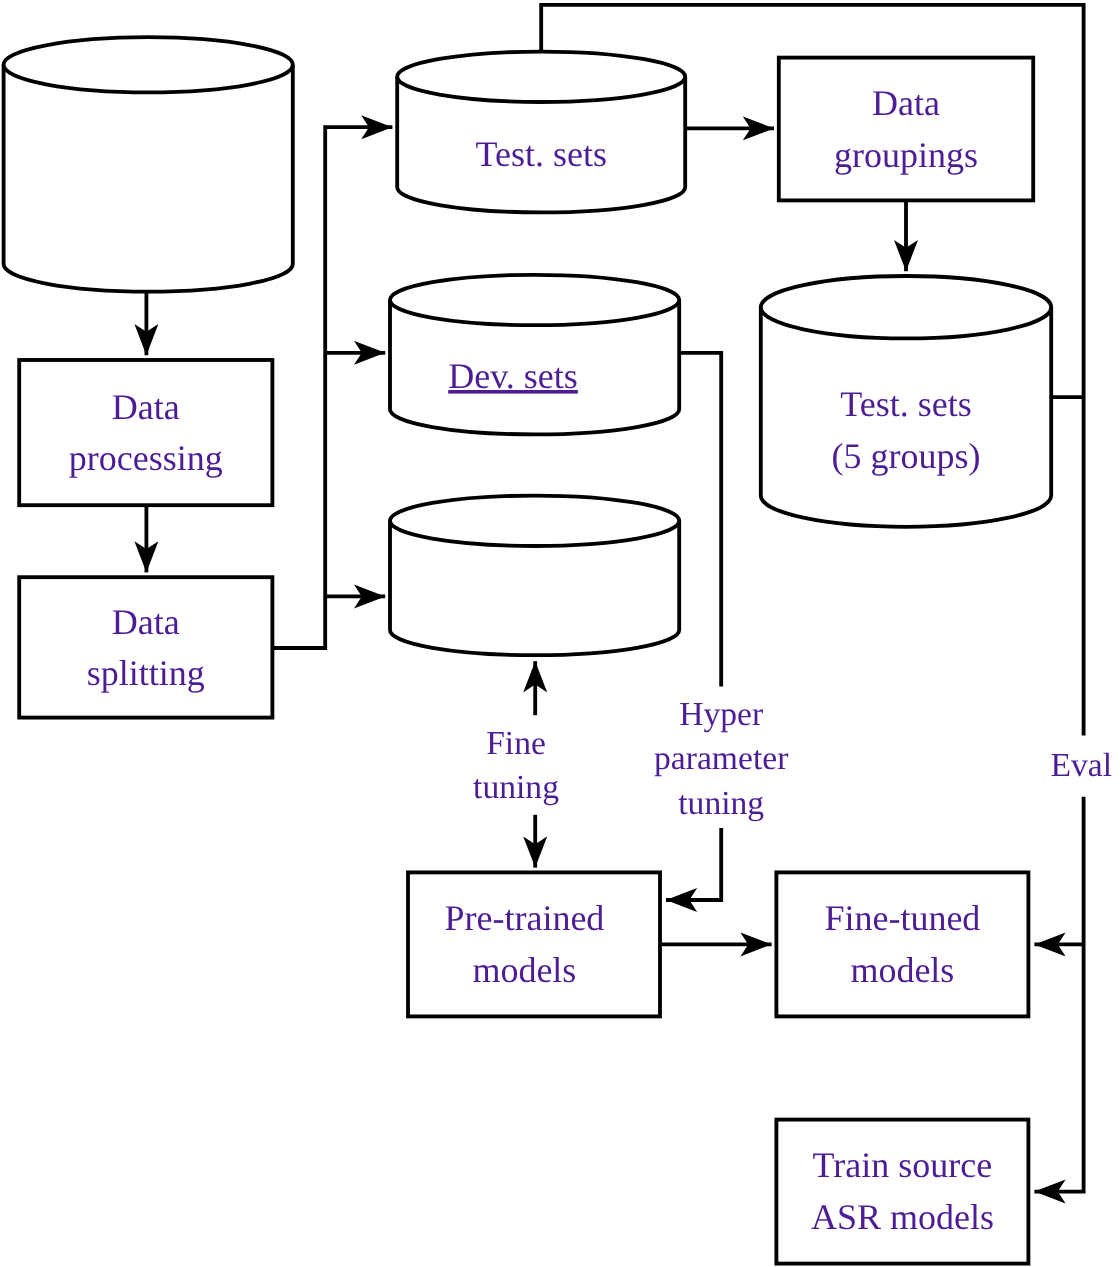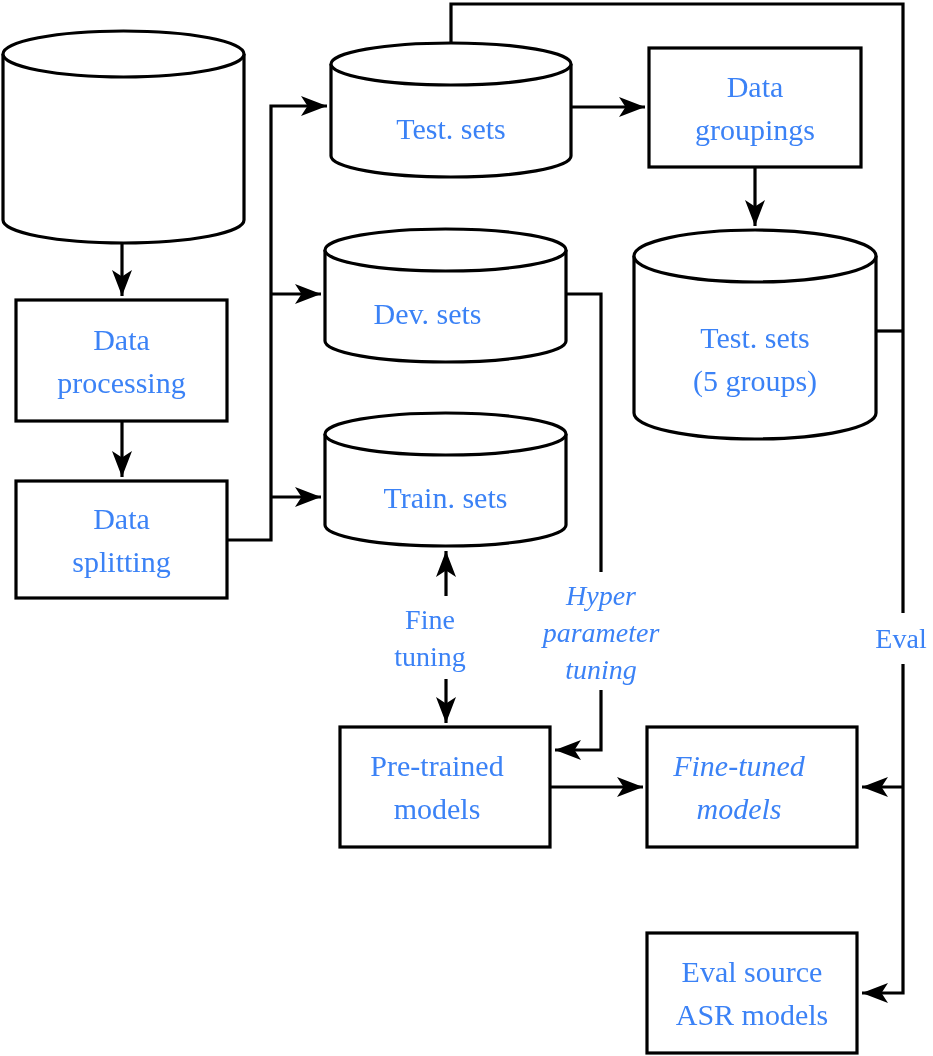--- a/index.html
+++ b/index.html
@@ -21,21 +21,21 @@
     left: 0;
     top: 0;
   }
   .lbl {
     position: absolute;
     display: flex;
     align-items: center;
     justify-content: center;
     text-align: center;
     white-space: pre-line;
-    color: #3b82f6;
+    color: #4c1d95;
   }
   .node-lbl {
     font-size: 30px;
     line-height: 43px;
   }
   .edge-lbl {
     font-size: 28px;
     line-height: 37px;
   }
   .cyl-pad { padding-top: 18px; }
@@ -126,41 +126,40 @@
 
 
   <div class="lbl node-lbl" style="left:16px; top:300px; width:211px; height:121px;">Data
 processing</div>
 
   <div class="lbl node-lbl" style="left:16px; top:481px; width:211px; height:117px;">Data
 splitting</div>
 
   <div class="lbl node-lbl cyl-pad" style="left:331px; top:43px; width:240px; height:134px;">Test. sets</div>
 
-  <div class="lbl node-lbl cyl-pad" style="left:325px; top:229px; width:205px; height:133px;">Dev. sets</div>
+  <div class="lbl node-lbl cyl-pad" style="left:325px; top:229px; width:205px; height:133px;text-decoration:underline;">Dev. sets</div>
 
-  <div class="lbl node-lbl cyl-pad" style="left:325px; top:413px; width:241px; height:133px;">Train. sets</div>
 
   <div class="lbl node-lbl" style="left:649px; top:48px; width:212px; height:119px;">Data
 groupings</div>
 
   <div class="lbl node-lbl cyl-pad-big" style="left:634px; top:230px; width:242px; height:209px;">Test. sets
 (5 groups)</div>
 
   <div class="lbl node-lbl" style="left:332px; top:727px; width:210px; height:120px;">Pre-trained
 models</div>
 
-  <div class="lbl node-lbl" style="left:634px; top:727px; width:210px; height:120px;font-style:italic;">Fine-tuned
+  <div class="lbl node-lbl" style="left:647px; top:727px; width:210px; height:120px;">Fine-tuned
 models</div>
 
-  <div class="lbl node-lbl" style="left:647px; top:933px; width:210px; height:120px;">Eval source
+  <div class="lbl node-lbl" style="left:647px; top:933px; width:210px; height:120px;">Train source
 ASR models</div>
 
   <div class="lbl edge-lbl" style="left:365px; top:597px; width:130px; height:82px;">Fine
 tuning</div>
 
-  <div class="lbl edge-lbl" style="left:521px; top:576px; width:160px; height:112px;font-style:italic;">Hyper
+  <div class="lbl edge-lbl" style="left:521px; top:576px; width:160px; height:112px;">Hyper
 parameter
 tuning</div>
 
   <div class="lbl edge-lbl" style="left:866px; top:615px; width:70px; height:46px;">Eval</div>
 
 </div>
 
 </body></html>

